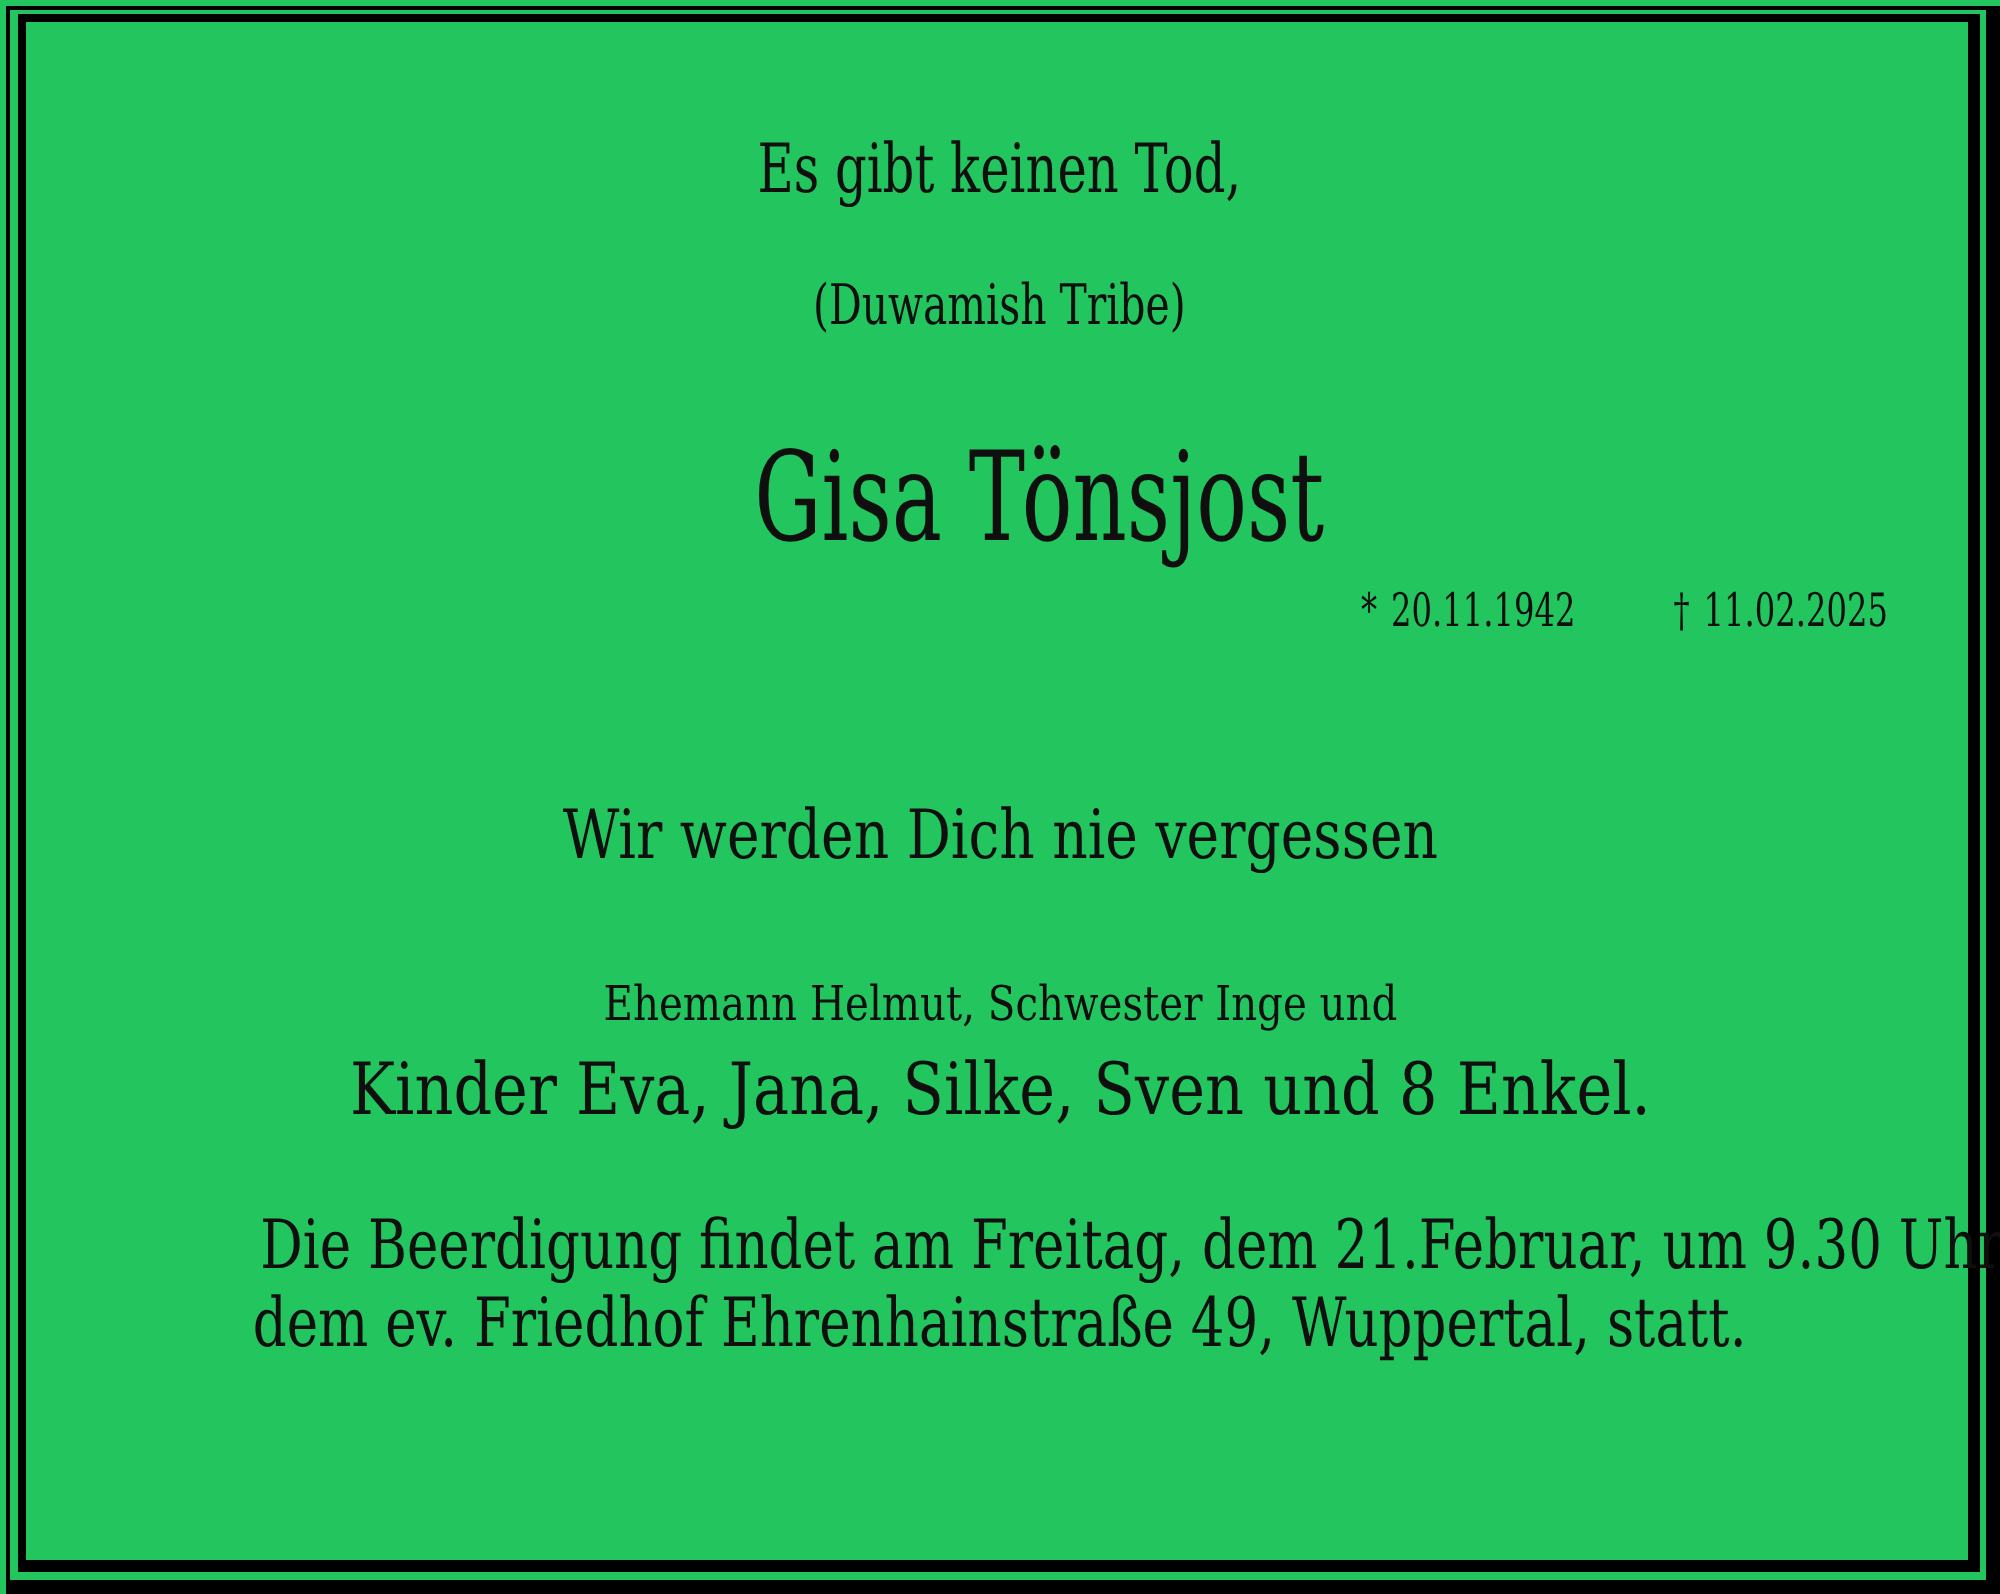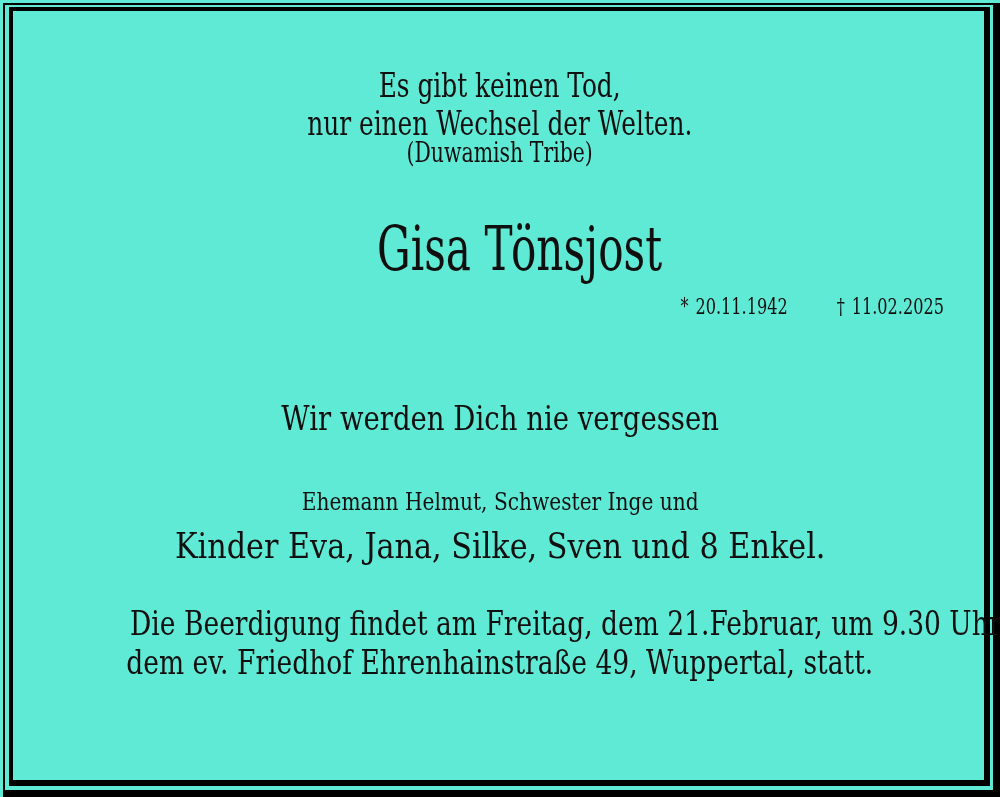--- a/index.html
+++ b/index.html
@@ -4,21 +4,21 @@
 <style>
   html, body {
     margin: 0;
     padding: 0;
     background: #ffffff;
   }
   .page {
     position: relative;
     width: 1000px;
     height: 797px;
-    background: #5eead4;
+    background: #22c55e;
     font-family: "DejaVu Serif", "Liberation Serif", serif;
     color: #0f0f0f;
     overflow: hidden;
   }
   
   .frame-outer {
     position: absolute;
     top: 3px; left: 3px; right: 0; bottom: 0;
     border: solid #000;
     border-width: 2px 7px 7px 2px;
@@ -73,23 +73,20 @@
 <body>
 
 <div class="page">
 
   <div class="frame-outer"></div>
   <div class="frame-inner"></div>
 
   <div class="line quote-l1">
     <span class="tx">Es gibt keinen Tod,</span>
   </div>
-  <div class="line quote-l2">
-    <span class="tx">nur einen Wechsel der Welten.</span>
-  </div>
   <div class="line quote-attr">
     <span class="tx">(Duwamish Tribe)</span>
   </div>
 
   <div class="line deceased-name">
     <span class="tx">Gisa Tönsjost</span>
   </div>
 
   <div class="line dates">
     <span class="tx">

